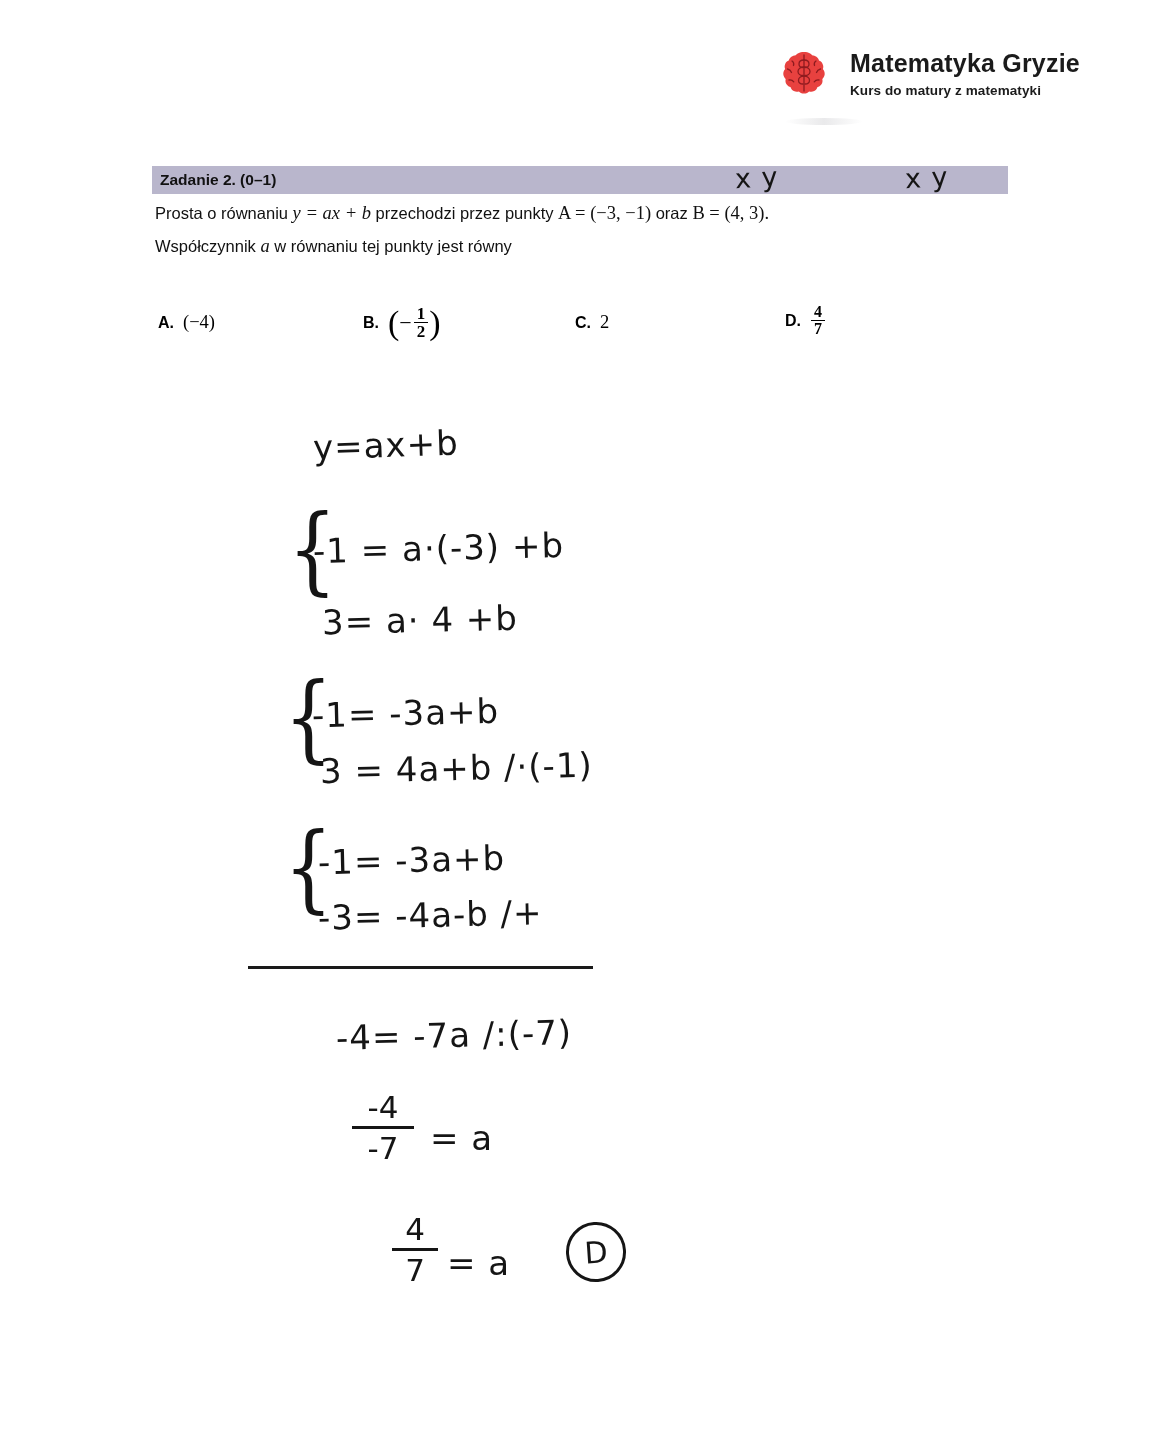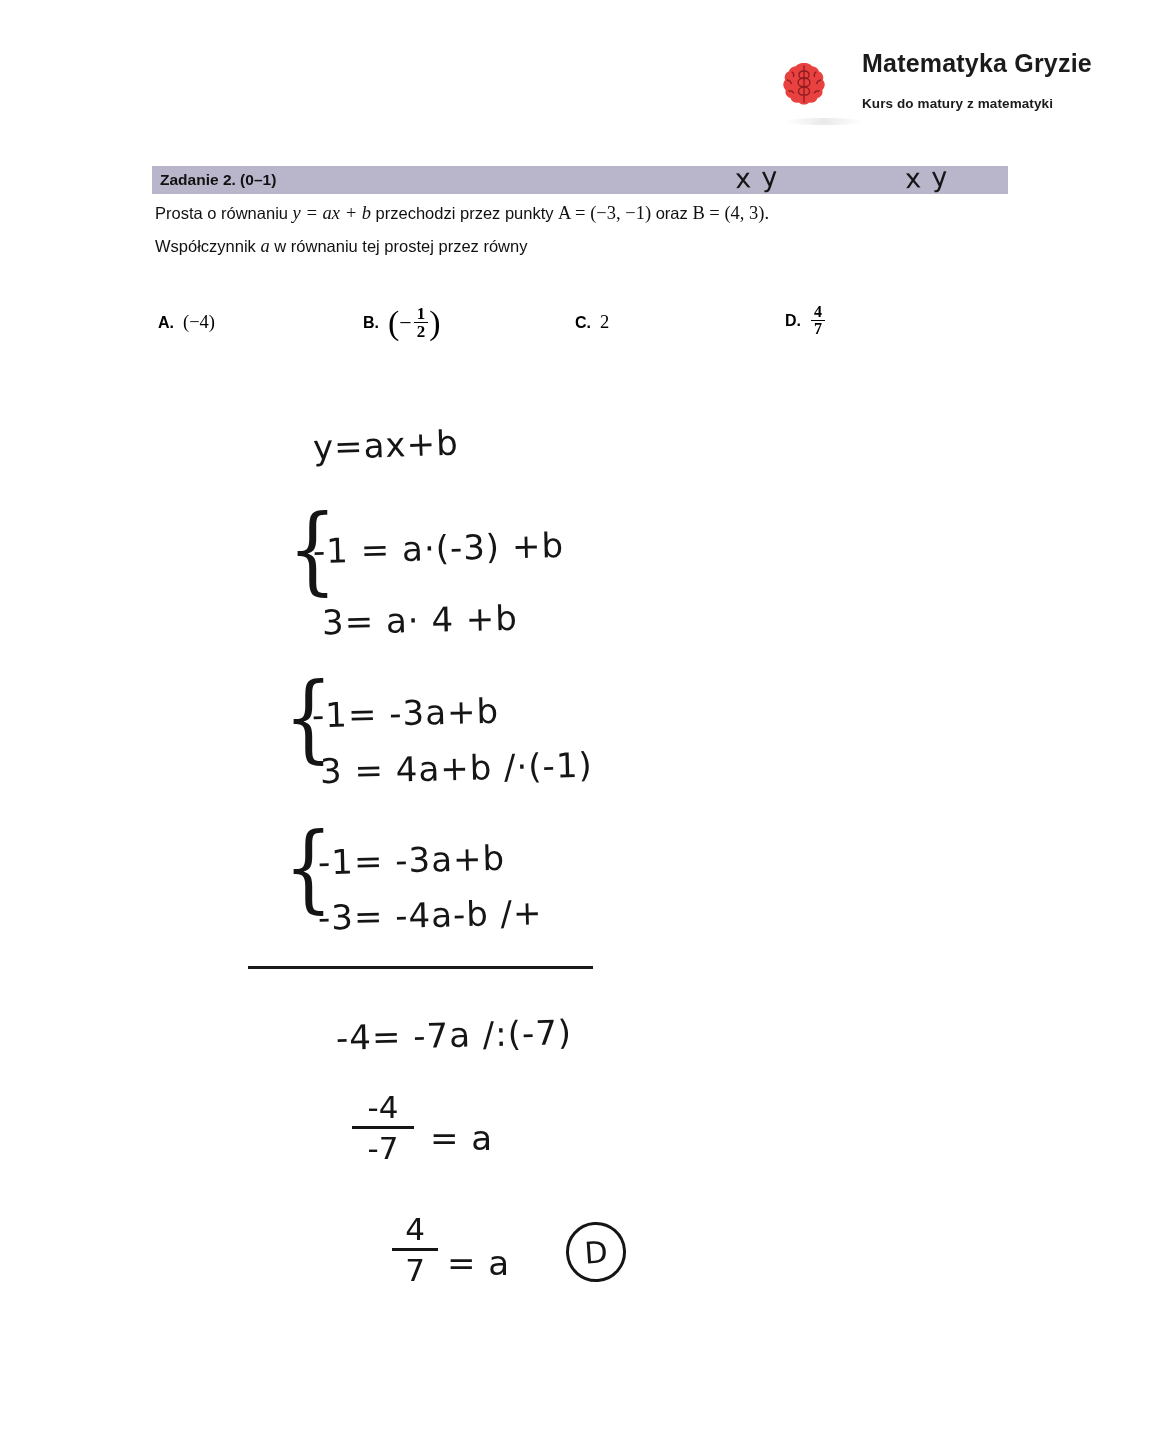--- a/index.html
+++ b/index.html
@@ -15,42 +15,42 @@
     position: relative;
     overflow: hidden;
   }
 
   
   .brand {
     position: absolute;
     top: 44px;
     left: 778px;
     display: flex;
-    align-items: flex-end;
-    gap: 32px;
+    align-items: flex-start;
+    gap: 20px;
   }
   .brand-logo {
     width: 52px;
     height: 52px;
     flex: 0 0 auto;
     margin-top: 4px;
   }
   .brand-text { padding-top: 6px; }
   .brand-title {
     font-size: 25px;
     font-weight: bold;
     letter-spacing: 0.2px;
     color: #1b1b1b;
     line-height: 1.1;
   }
   .brand-sub {
     font-size: 13.5px;
     font-weight: bold;
     color: #1b1b1b;
-    margin-top: 18px;
+    margin-top: 5px;
     letter-spacing: 0.1px;
   }
   .brand-shadow {
     position: absolute;
     top: 118px;
     left: 785px;
     width: 78px;
     height: 7px;
     border-radius: 50%;
     background: linear-gradient(to right, rgba(0,0,0,0.0), rgba(120,120,130,0.16), rgba(0,0,0,0.0));
@@ -259,21 +259,21 @@
   <span>Prosta o równaniu</span>
   <span class="mi">y = ax + b</span>
   <span>przechodzi przez punkty</span>
   <span class="mn">A = (−3, −1)</span>
   <span>oraz</span>
   <span class="mn">B = (4, 3).</span>
 </div>
 <div class="stmt stmt-2">
   <span>Współczynnik</span>
   <span class="mi">a</span>
-  <span>w równaniu tej prostej przez równy</span>
+  <span>w równaniu tej punkty jest równy</span>
 </div>
 
 <div class="answers">
 
   <div class="ans ans-a">
     <span class="ans-letter">A.</span>
     <span class="mn">(−4)</span>
   </div>
 
   <div class="ans ans-b">

